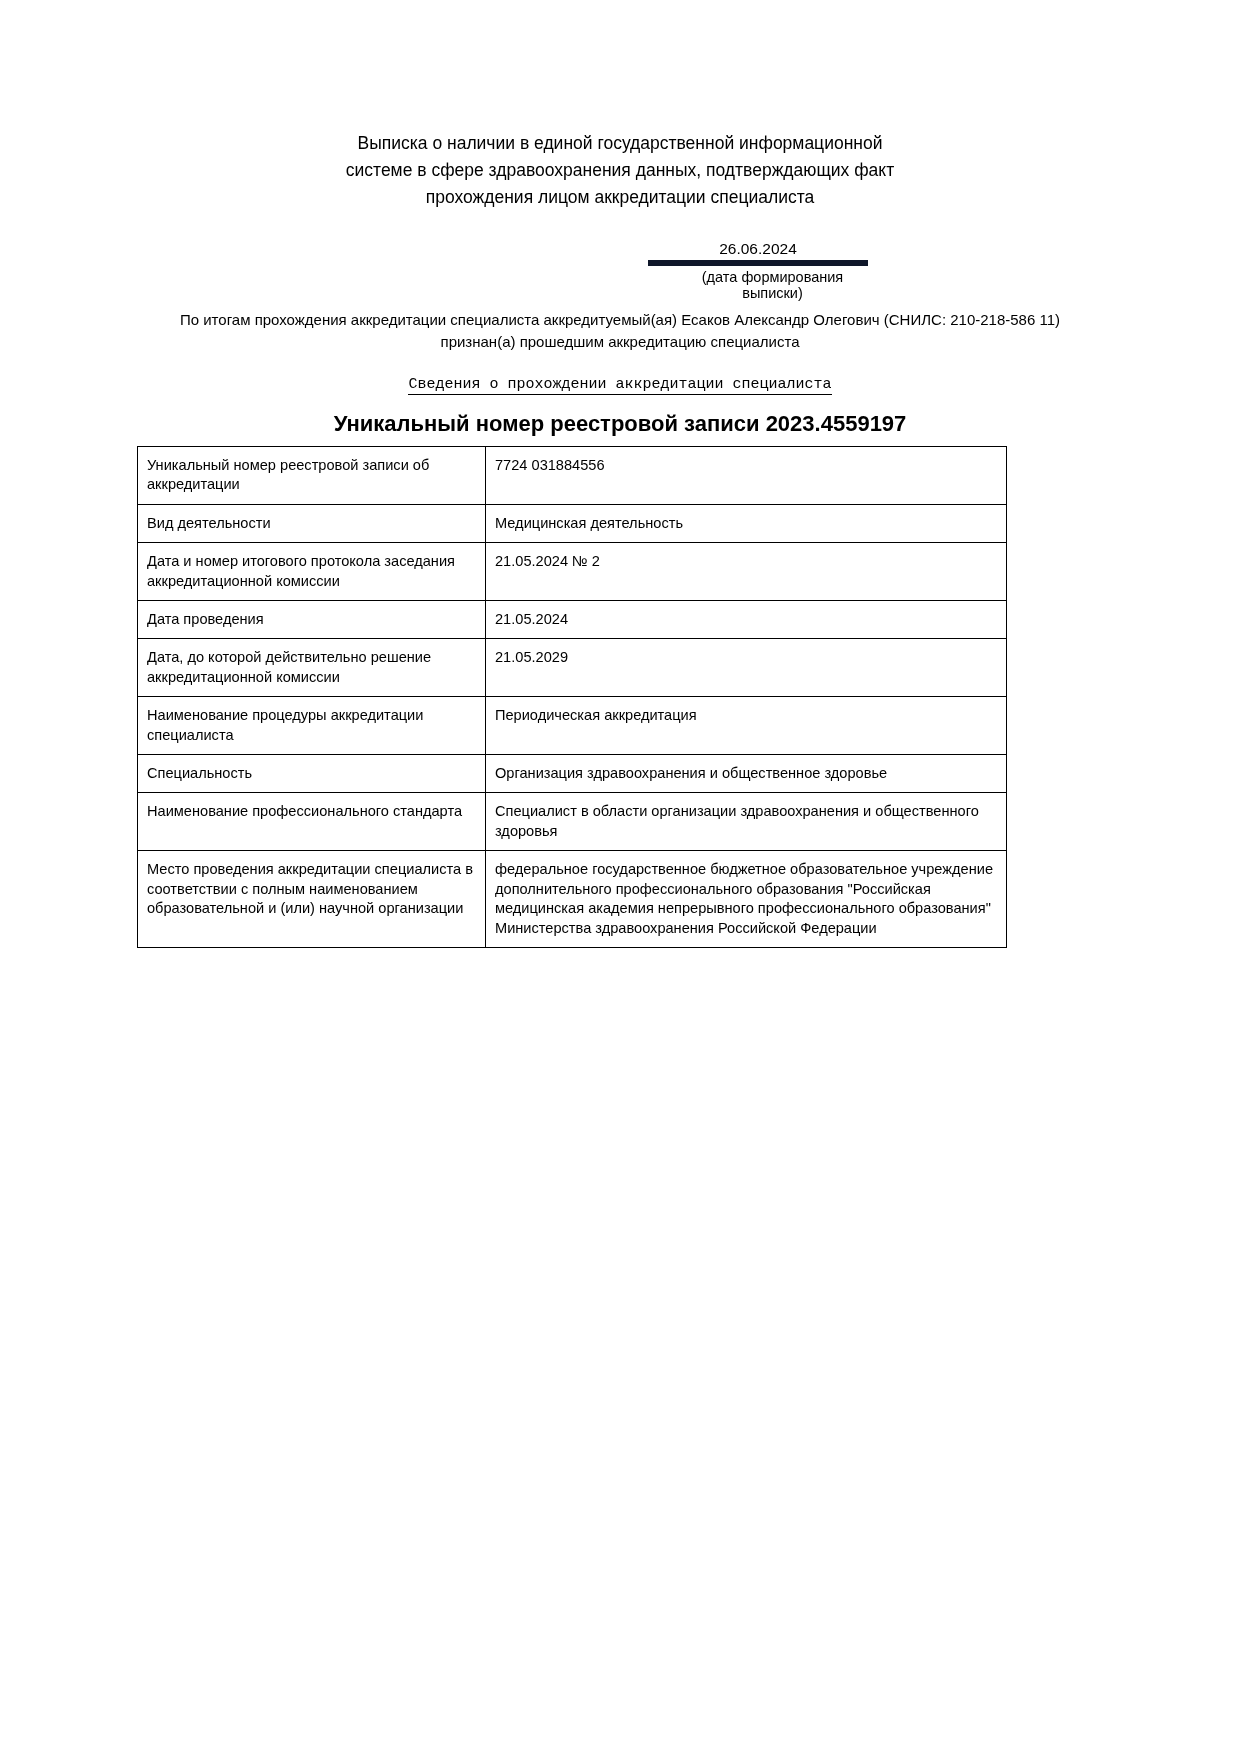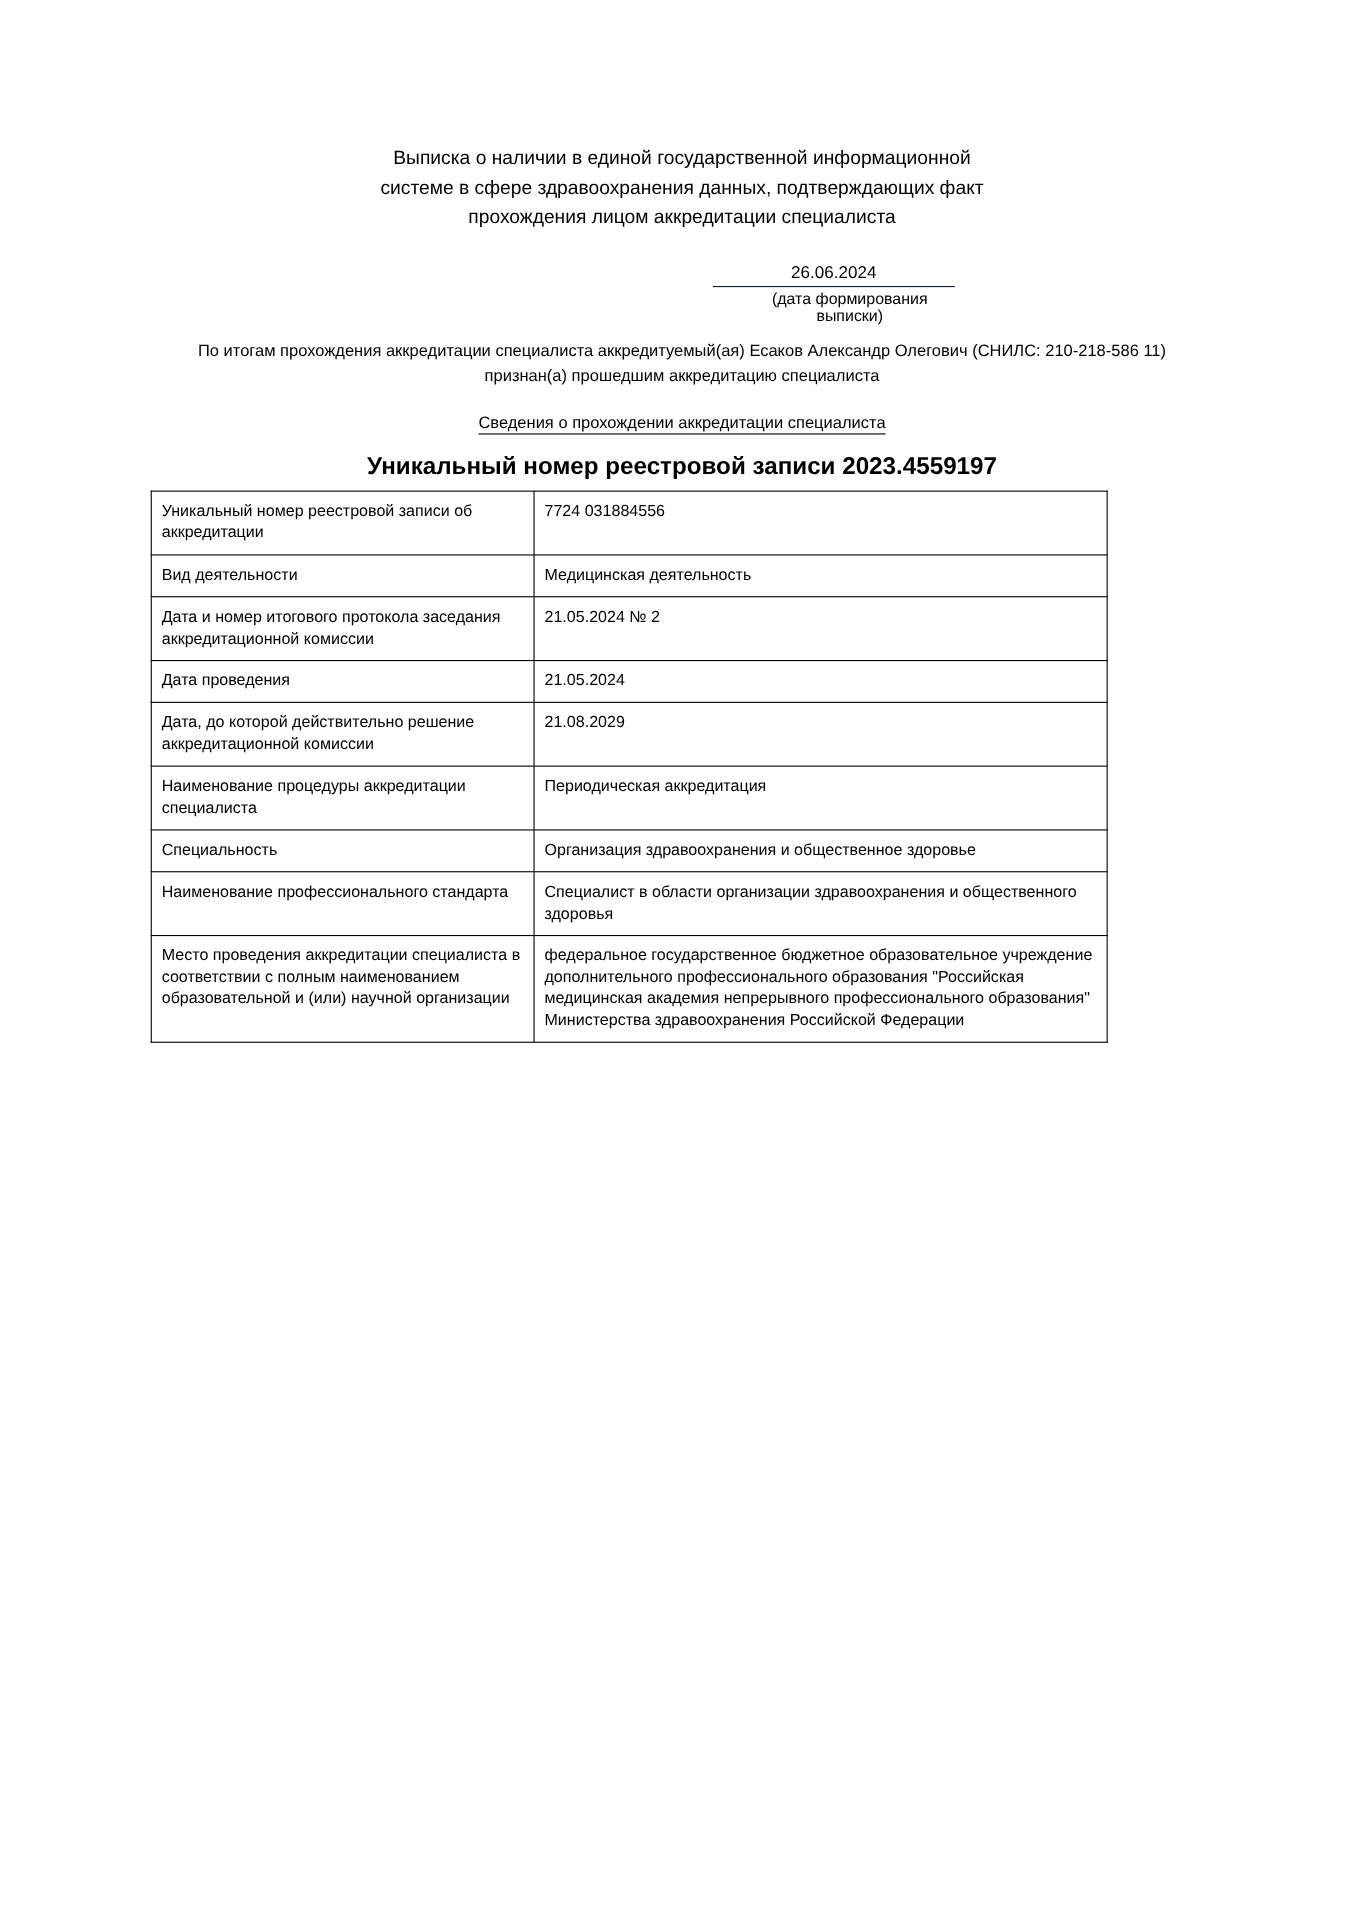--- a/index.html
+++ b/index.html
@@ -36,21 +36,21 @@
   }
   .date-block {
     position: absolute;
     left: 648px;
     top: 240px;
     width: 220px;
     text-align: center;
   }
   .date-value {
     font-size: 15.5px;
-    border-bottom: 1px solid #0f172a;
+    border-bottom: 6px solid #0f172a;
     padding-bottom: 2px;
     display: block;
   }
   .date-caption {
     font-size: 14.5px;
     display: block;
     margin-top: 3px;
     margin-left: 29px;
   }
   .intro {
@@ -62,20 +62,21 @@
     font-size: 15px;
     line-height: 1.45;
   }
   .section-underline {
     position: absolute;
     left: 0;
     right: 0;
     top: 376px;
     text-align: center;
     font-size: 15px;
+    font-family: Liberation Mono, monospace;
   }
   .section-underline span {
     border-bottom: 1px solid #000;
     padding-bottom: 1px;
   }
   .record-number {
     position: absolute;
     left: 0;
     right: 0;
     top: 411px;
@@ -145,21 +146,21 @@
       <tr>
         <td class="label">Дата и номер итогового протокола заседания аккредитационной комиссии</td>
         <td class="value">21.05.2024 № 2</td>
       </tr>
       <tr>
         <td class="label">Дата проведения</td>
         <td class="value">21.05.2024</td>
       </tr>
       <tr>
         <td class="label">Дата, до которой действительно решение аккредитационной комиссии</td>
-        <td class="value">21.08.2029</td>
+        <td class="value">21.05.2029</td>
       </tr>
       <tr>
         <td class="label">Наименование процедуры аккредитации специалиста</td>
         <td class="value">Периодическая аккредитация</td>
       </tr>
       <tr>
         <td class="label">Специальность</td>
         <td class="value">Организация здравоохранения и общественное здоровье</td>
       </tr>
       <tr>

